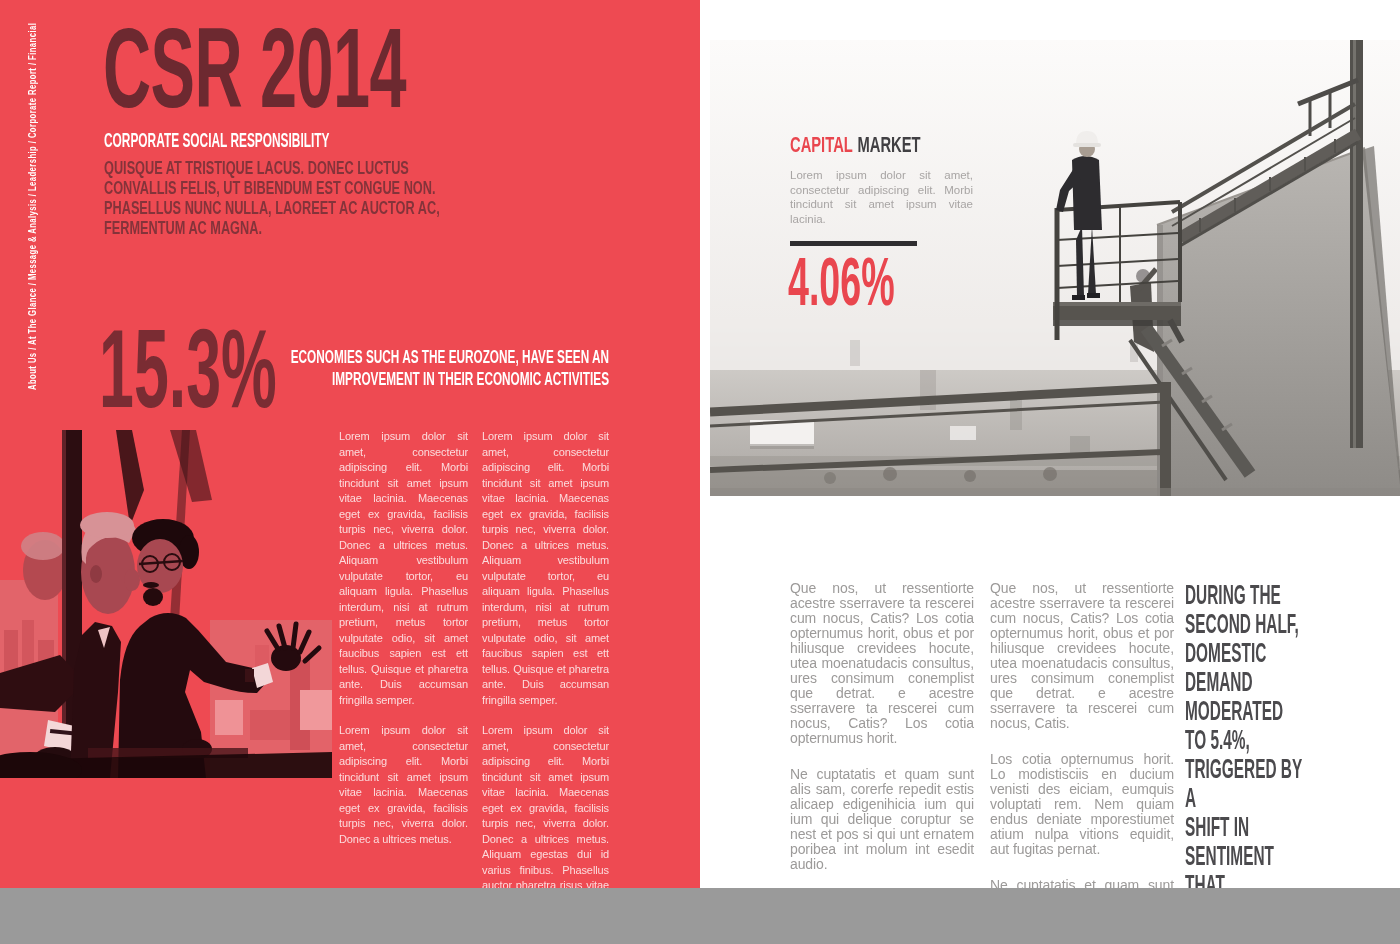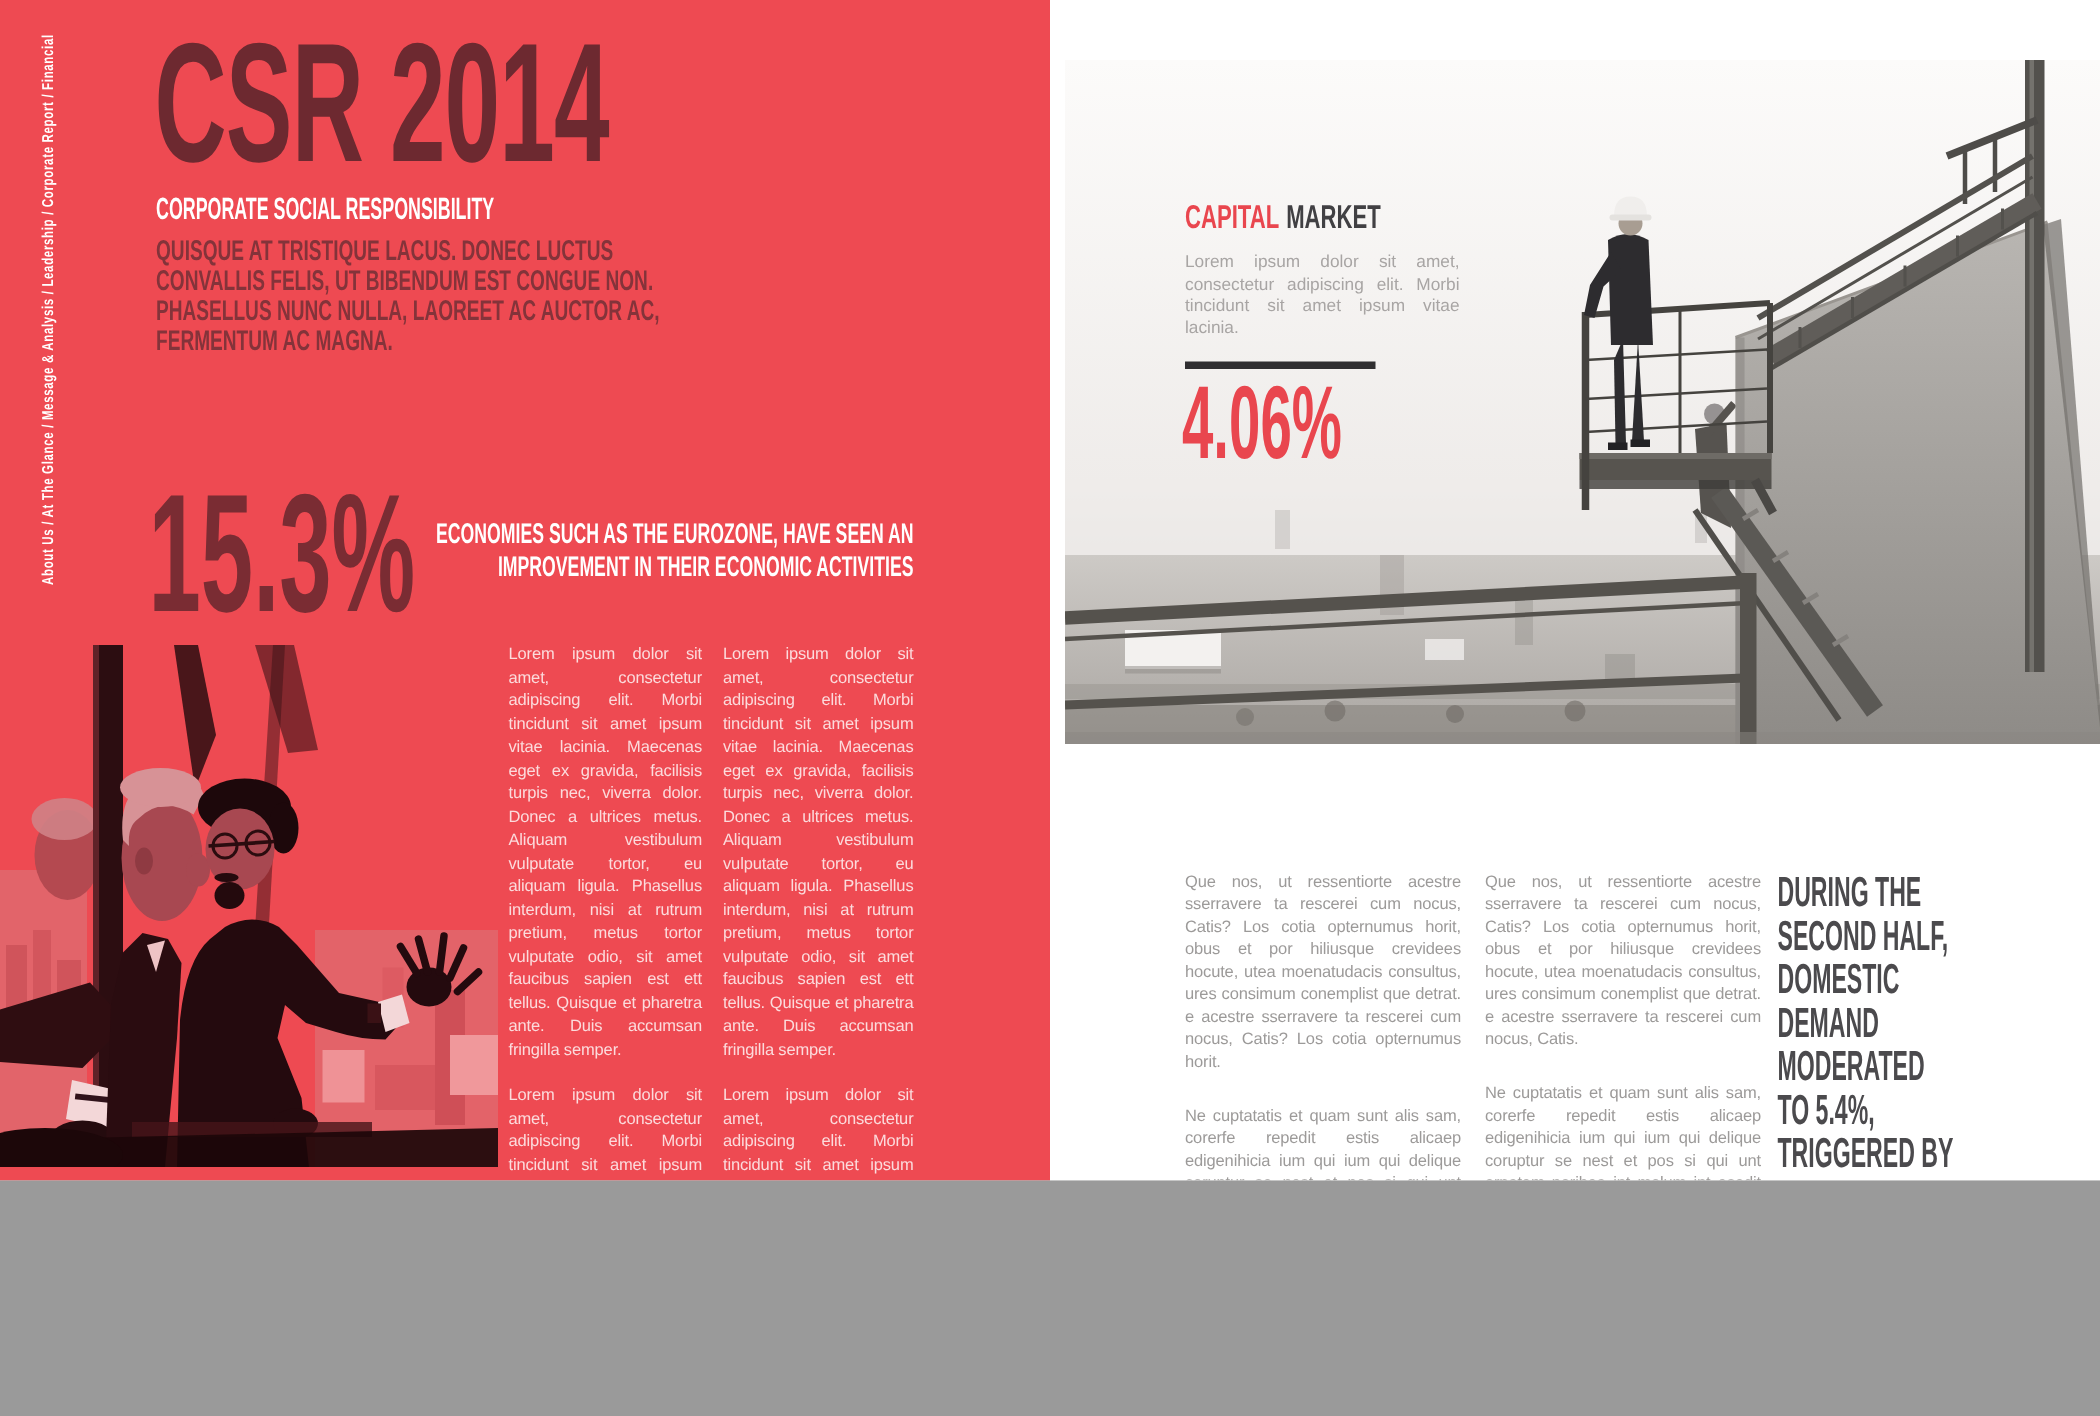--- a/index.html
+++ b/index.html
@@ -1,16 +1,16 @@
 <!DOCTYPE html>
 <html><head>
 <meta charset="utf-8">
 <style>
   html,body{margin:0;padding:0;background:#9a9a9a;}
-  .canvas{position:relative;width:1400px;height:787px;overflow:hidden;background:#ffffff;
+  .canvas{position:relative;width:1400px;height:888px;overflow:hidden;background:#ffffff;
           font-family:"Liberation Sans","DejaVu Sans",sans-serif;}
   .page-left{position:absolute;left:0;top:0;width:700px;height:944px;background:#ee4a52;}
   .page-right{position:absolute;left:700px;top:12px;width:700px;height:944px;background:#ffffff;}
 
   
   .vnav{position:absolute;left:26px;top:390px;transform:rotate(-90deg) scaleX(.73);
         transform-origin:0 0;white-space:nowrap;font-size:10.5px;font-weight:bold;
         color:#fff;letter-spacing:.6px;}
   .csr-title{position:absolute;left:103px;top:12px;font-size:113px;font-weight:bold;color:#6d2930;
         line-height:1;white-space:nowrap;transform:scaleX(.59);transform-origin:0 0;letter-spacing:-1px;}
@@ -37,21 +37,21 @@
   .photo-right{position:absolute;left:10px;top:28px;width:690px;height:456px;}
   .cap-head{position:absolute;left:90px;top:120px;font-size:22px;font-weight:bold;white-space:nowrap;
         transform:scaleX(.67);transform-origin:0 0;}
   .cap-head .accent{color:#e9464e;}
   .cap-head .rest{color:#414043;margin-left:7px;}
   .r-intro{position:absolute;left:90px;top:156px;width:183px;font-size:11.5px;line-height:14.6px;
         color:#a8a5a4;text-align:justify;}
   .r-divider{position:absolute;left:90px;top:229px;width:127px;height:5px;background:#2f2e30;}
   .stat-right{position:absolute;left:88px;top:235px;font-size:69px;font-weight:bold;color:#e9464e;
         line-height:1;white-space:nowrap;transform:scaleX(.545);transform-origin:0 0;}
-  .rcol{position:absolute;top:569px;width:184px;font-size:11px;line-height:15px;color:#9c9a99;
+  .rcol{position:absolute;top:569px;width:184px;font-size:14px;line-height:15px;color:#9c9a99;
         text-align:justify;letter-spacing:-.1px;}
   .rcol p{margin:0 0 21px 0;}
   .rcol.c1{left:90px;}
   .rcol.c2{left:290px;}
   .r-headline{position:absolute;left:485px;top:568px;font-size:28px;font-weight:bold;color:#4b4a4d;
         line-height:29px;white-space:pre-line;transform:scaleX(.55);transform-origin:0 0;}
 </style>
 </head>
 <body>
 
@@ -287,20 +287,21 @@
     <p class="r-intro" style="margin:0">Lorem ipsum dolor sit amet, consectetur adipiscing elit. Morbi tincidunt sit amet ipsum vitae lacinia.</p>
     <div class="r-divider"></div>
     <div class="stat-right">4.06%</div>
 
     <div class="rcol c1">
       <p>Que nos, ut ressentiorte acestre sserravere ta rescerei cum nocus, Catis? Los cotia opternumus horit, obus et por hiliusque crevidees hocute, utea moenatudacis consultus, ures consimum conemplist que detrat. e acestre sserravere ta rescerei cum nocus, Catis? Los cotia opternumus horit.</p>
       <p>Ne cuptatatis et quam sunt alis sam, corerfe repedit estis alicaep edigenihicia ium qui ium qui delique coruptur se nest et pos si qui unt ernatem poribea int molum int esedit audio.</p>
     </div>
     <div class="rcol c2">
       <p>Que nos, ut ressentiorte acestre sserravere ta rescerei cum nocus, Catis? Los cotia opternumus horit, obus et por hiliusque crevidees hocute, utea moenatudacis consultus, ures consimum conemplist que detrat. e acestre sserravere ta rescerei cum nocus, Catis.</p>
+      <p>Los cotia opternumus horit. Lo modistisciis en ducium venisti des eiciam, eumquis voluptati rem. Nem quiam endus deniate mporestiumet atium nulpa vitions equidit, aut fugitas pernat.</p>
       <p>Ne cuptatatis et quam sunt alis sam, corerfe repedit estis alicaep edigenihicia ium qui ium qui delique coruptur se nest et pos si qui unt ernatem poribea int molum int esedit audio.</p>
     </div>
 
     <div class="r-headline">DURING THE
 SECOND HALF,
 DOMESTIC DEMAND
 MODERATED TO 5.4%,
 TRIGGERED BY A
 SHIFT IN SENTIMENT
 THAT RESULTED

